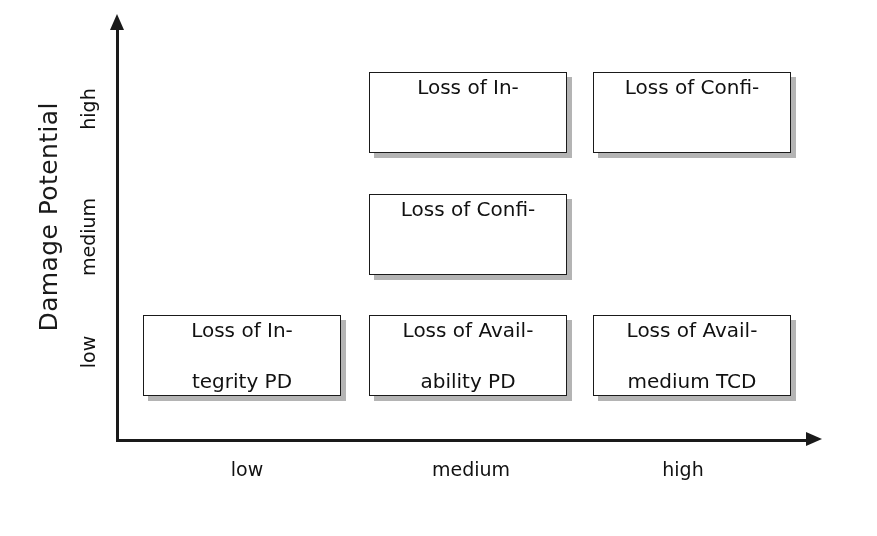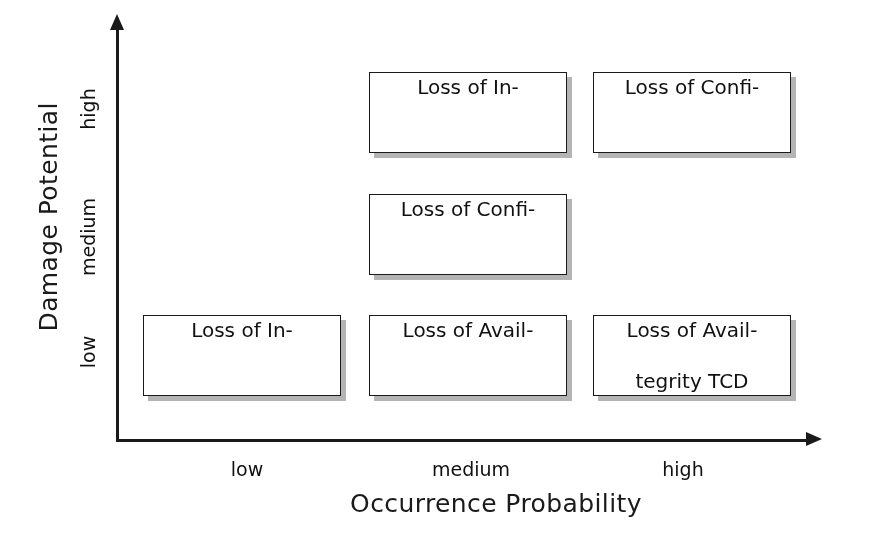--- a/index.html
+++ b/index.html
@@ -132,21 +132,20 @@
 <body>
 
 <div id="canvas">
 
   <div class="axis-line" id="y-axis-line"></div>
   <div class="arrow-head" id="y-arrow-head"></div>
   <div class="axis-line" id="x-axis-line"></div>
   <div class="arrow-head" id="x-arrow-head"></div>
 
   <div id="y-axis-title">Damage Potential</div>
-  <div id="x-axis-title">Occurrence Probability</div>
 
   <div class="tick-label-y" style="left: 33px; top: 98px;">high</div>
   <div class="tick-label-y" style="left: 33px; top: 226px;">medium</div>
   <div class="tick-label-y" style="left: 33px; top: 341px;">low</div>
 
   <div class="tick-label-x" style="left: 177px; top: 458px;">low</div>
   <div class="tick-label-x" style="left: 401px; top: 458px;">medium</div>
   <div class="tick-label-x" style="left: 613px; top: 458px;">high</div>
 
   <div class="matrix-box" style="left: 369px; top: 72px; width: 198px; height: 81px;">
@@ -155,22 +154,24 @@
   <div class="matrix-box" style="left: 593px; top: 72px; width: 198px; height: 81px;">
     <span class="line1">Loss of Confi-</span>
   </div>
 
   <div class="matrix-box" style="left: 369px; top: 194px; width: 198px; height: 81px;">
     <span class="line1">Loss of Confi-</span>
   </div>
 
   <div class="matrix-box" style="left: 143px; top: 315px; width: 198px; height: 81px;">
     <span class="line1">Loss of In-</span>
+    <span class="line2">tegrity PD</span>
   </div>
   <div class="matrix-box" style="left: 369px; top: 315px; width: 198px; height: 81px;">
     <span class="line1">Loss of Avail-</span>
+    <span class="line2">ability PD</span>
   </div>
   <div class="matrix-box" style="left: 593px; top: 315px; width: 198px; height: 81px;">
     <span class="line1">Loss of Avail-</span>
-    <span class="line2">tegrity TCD</span>
+    <span class="line2">medium TCD</span>
   </div>
 
 </div>
 
 </body></html>

